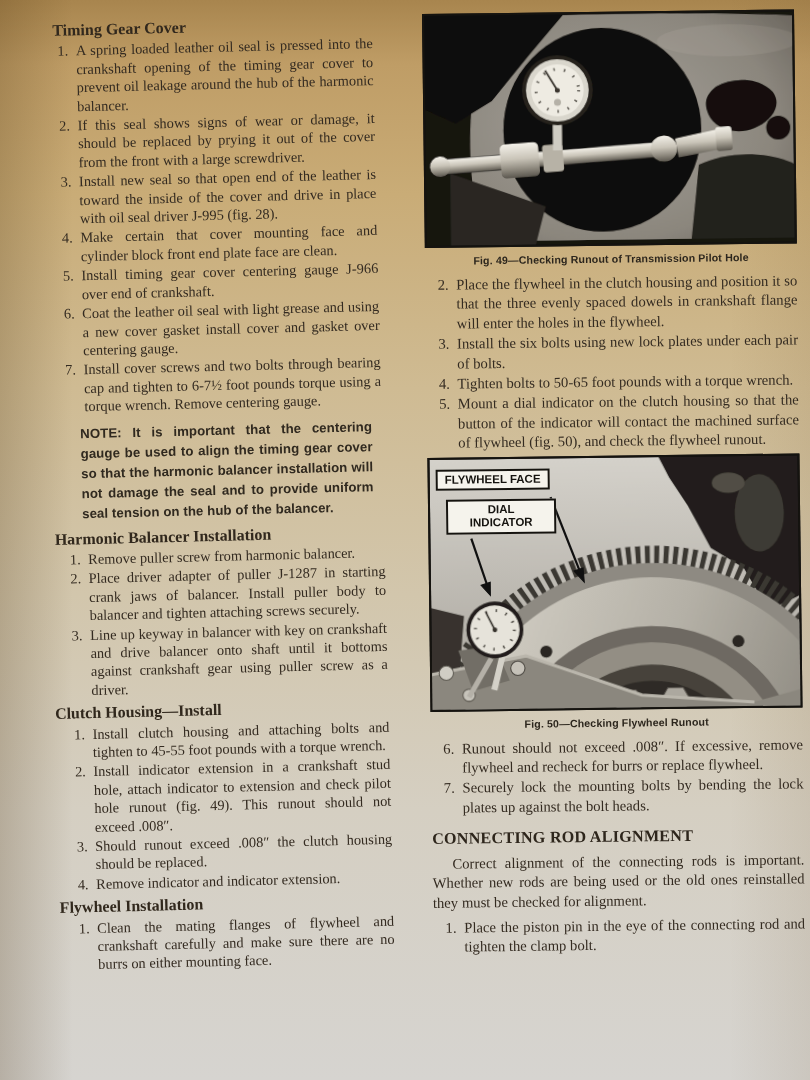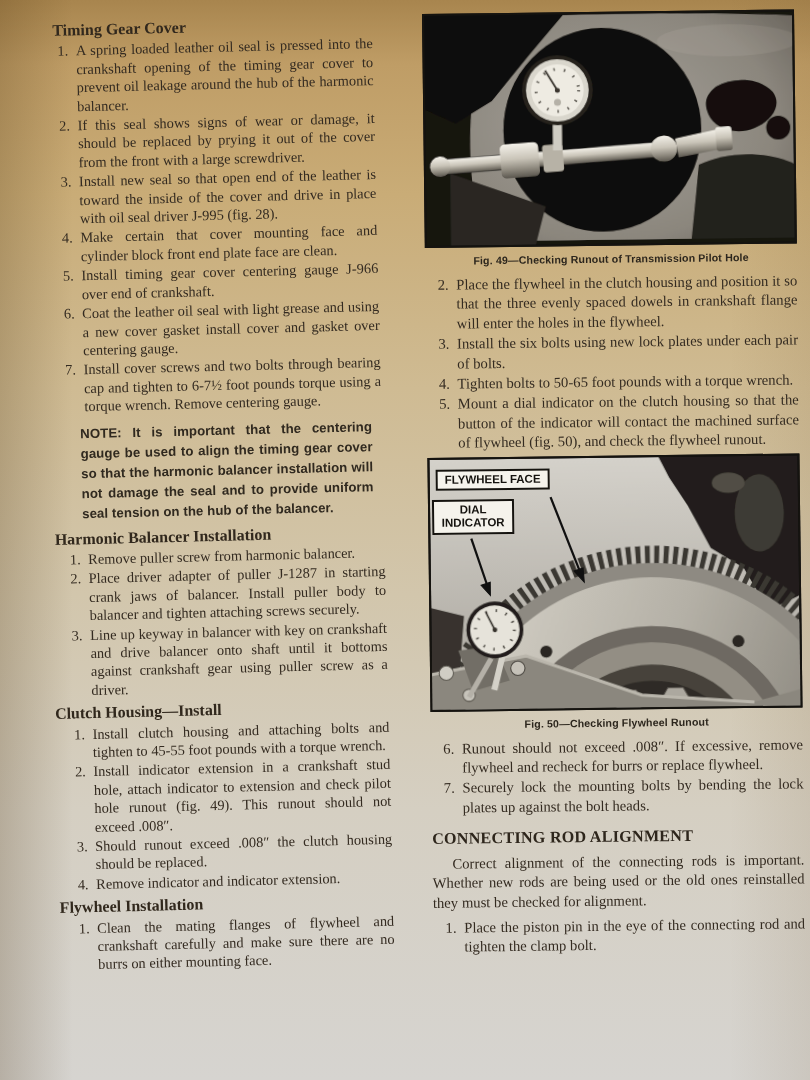--- a/index.html
+++ b/index.html
@@ -40,21 +40,21 @@
     text-align:center;margin:7px 0 8px;color:#2c261d;
   }
   h2.major{font-size:16.2px;font-weight:bold;margin:12px 0 5px;letter-spacing:0.2px;color:#2e261c;}
   .intro{margin:0 0 6px;text-indent:20px;text-align:justify;}
   .callout{
     position:absolute;background:#f5f3ec;border:2px solid #15130f;color:#15130f;
     font-family:"Liberation Sans", sans-serif;font-weight:700;font-size:11.5px;
     line-height:1.2;text-align:center;padding:2px 7px;white-space:nowrap;
   }
   #callout-flywheel{left:6px;top:10px;}
-  #callout-dial{left:2px;top:40px;width:78px;white-space:normal;padding:2px 0;}
+  #callout-dial{left:16px;top:40px;width:78px;white-space:normal;padding:2px 14px;}
 </style>
 </head>
 <body>
 
 <div class="page">
   <div class="columns">
 
     <div class="col-left">
       <h3 class="sec" id="h-timing">Timing Gear Cover</h3>
       <ol class="inst">

